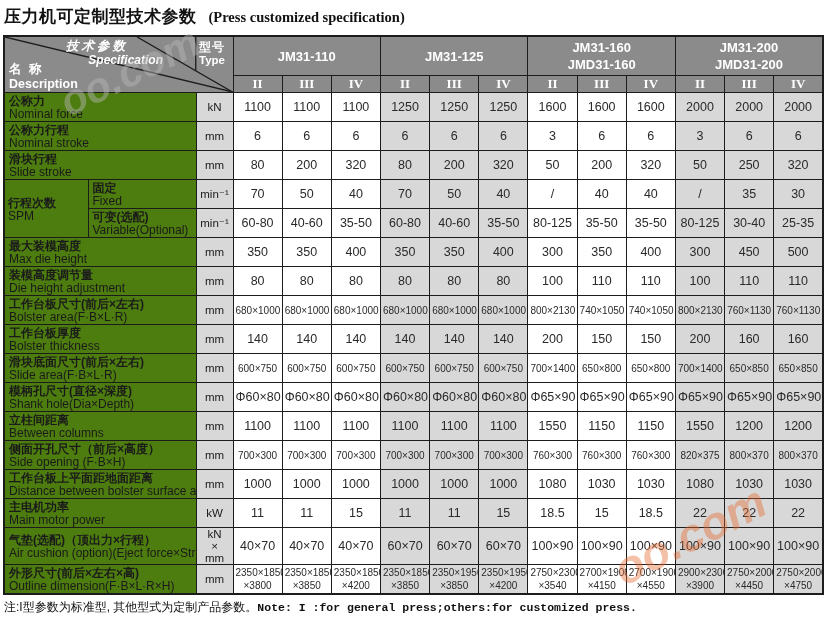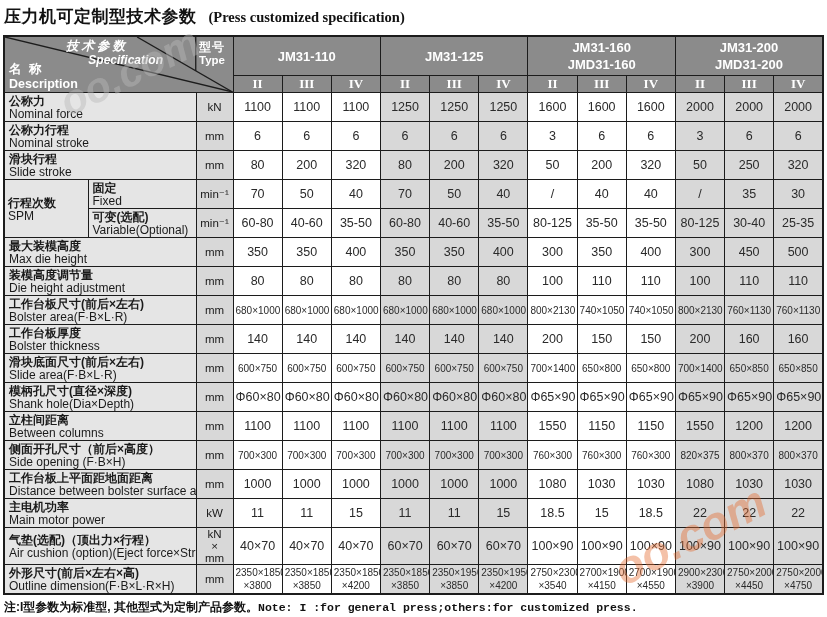--- a/index.html
+++ b/index.html
@@ -14,21 +14,21 @@
   table{
     border-collapse:collapse;table-layout:fixed;width:821px;margin-left:3px;
     border:2px solid #1c1c1c;
   }
   th,td{border:1px solid #1c1c1c;padding:1px 2px;text-align:center;vertical-align:middle;overflow:hidden;}
   thead th{background:#8b8b8b;color:#fff;}
   .model{font-size:13px;font-weight:bold;height:36px;}
   .model div{line-height:17px;}
   .subhdr{font-family:"Liberation Serif","DejaVu Serif",serif;font-size:13px;font-weight:bold;height:16px;padding:0;}
   tbody tr{height:29px;}
-  .lbl,.lblA,.lblB{background:#e5e5e5;color:#1a1a1a;text-align:left;font-weight:normal;padding-left:4px;}
+  .lbl,.lblA,.lblB{background:#4d7c0f;color:#1a1a1a;text-align:left;font-weight:normal;padding-left:4px;}
   .zh{font-weight:bold;font-size:12px;line-height:14px;white-space:nowrap;}
   .enl{font-size:12px;line-height:12px;white-space:nowrap;}
   .lblA{padding-left:3px;margin-left:35px;}
   .unit{background:#d8d8d8;font-size:11.5px;padding:0;white-space:pre-line;line-height:12px;color:#1a1a1a;}
   .val{font-size:12.5px;color:#2a2a2a;white-space:pre-line;line-height:13px;}
   .val.sm{font-size:10px;}
   .gw{background:#ffffff;}
   .gy{background:#d8d8d8;}
 
   .corner{position:relative;padding:0;}
@@ -38,21 +38,21 @@
   .c-spec .czh{font-size:12.5px;font-weight:bold;line-height:15px;text-align:center;letter-spacing:3px;}
   .c-spec .cen{font-size:12px;font-weight:bold;text-align:right;line-height:13px;}
   .c-type{position:absolute;top:3px;right:2px;width:37px;font-weight:bold;text-align:center;}
   .c-type .czh{font-size:12px;line-height:14px;letter-spacing:1px;}
   .c-type .cen{font-size:11.5px;line-height:12px;}
   .c-name{position:absolute;bottom:1px;left:4px;text-align:left;font-weight:bold;}
   .c-name .czh{font-size:12.5px;line-height:15px;letter-spacing:2px;}
   .c-name .cen{font-size:12.5px;line-height:14px;}
 
   .note{margin:4px 0 0 4px;font-size:12px;color:#111;white-space:nowrap;}
-  .note .zh-note{font-weight:bold;text-align:center;}
+  .note .zh-note{font-weight:normal;text-align:center;}
   .note .en-note{font-family:"Liberation Mono","DejaVu Sans Mono",monospace;font-size:11.5px;font-weight:bold;}
 
   .wm{position:absolute;font-weight:bold;font-style:italic;pointer-events:none;white-space:nowrap;z-index:5;}
   .wm-gray{color:rgba(185,185,185,.45);font-size:42px;left:55px;top:48px;transform:rotate(-26deg);}
   .wm-orange{color:rgba(228,108,48,.42);font-size:46px;left:608px;top:508px;transform:rotate(-27deg);}
 </style>
 </head>
 <body>
 
 <div class="title">

